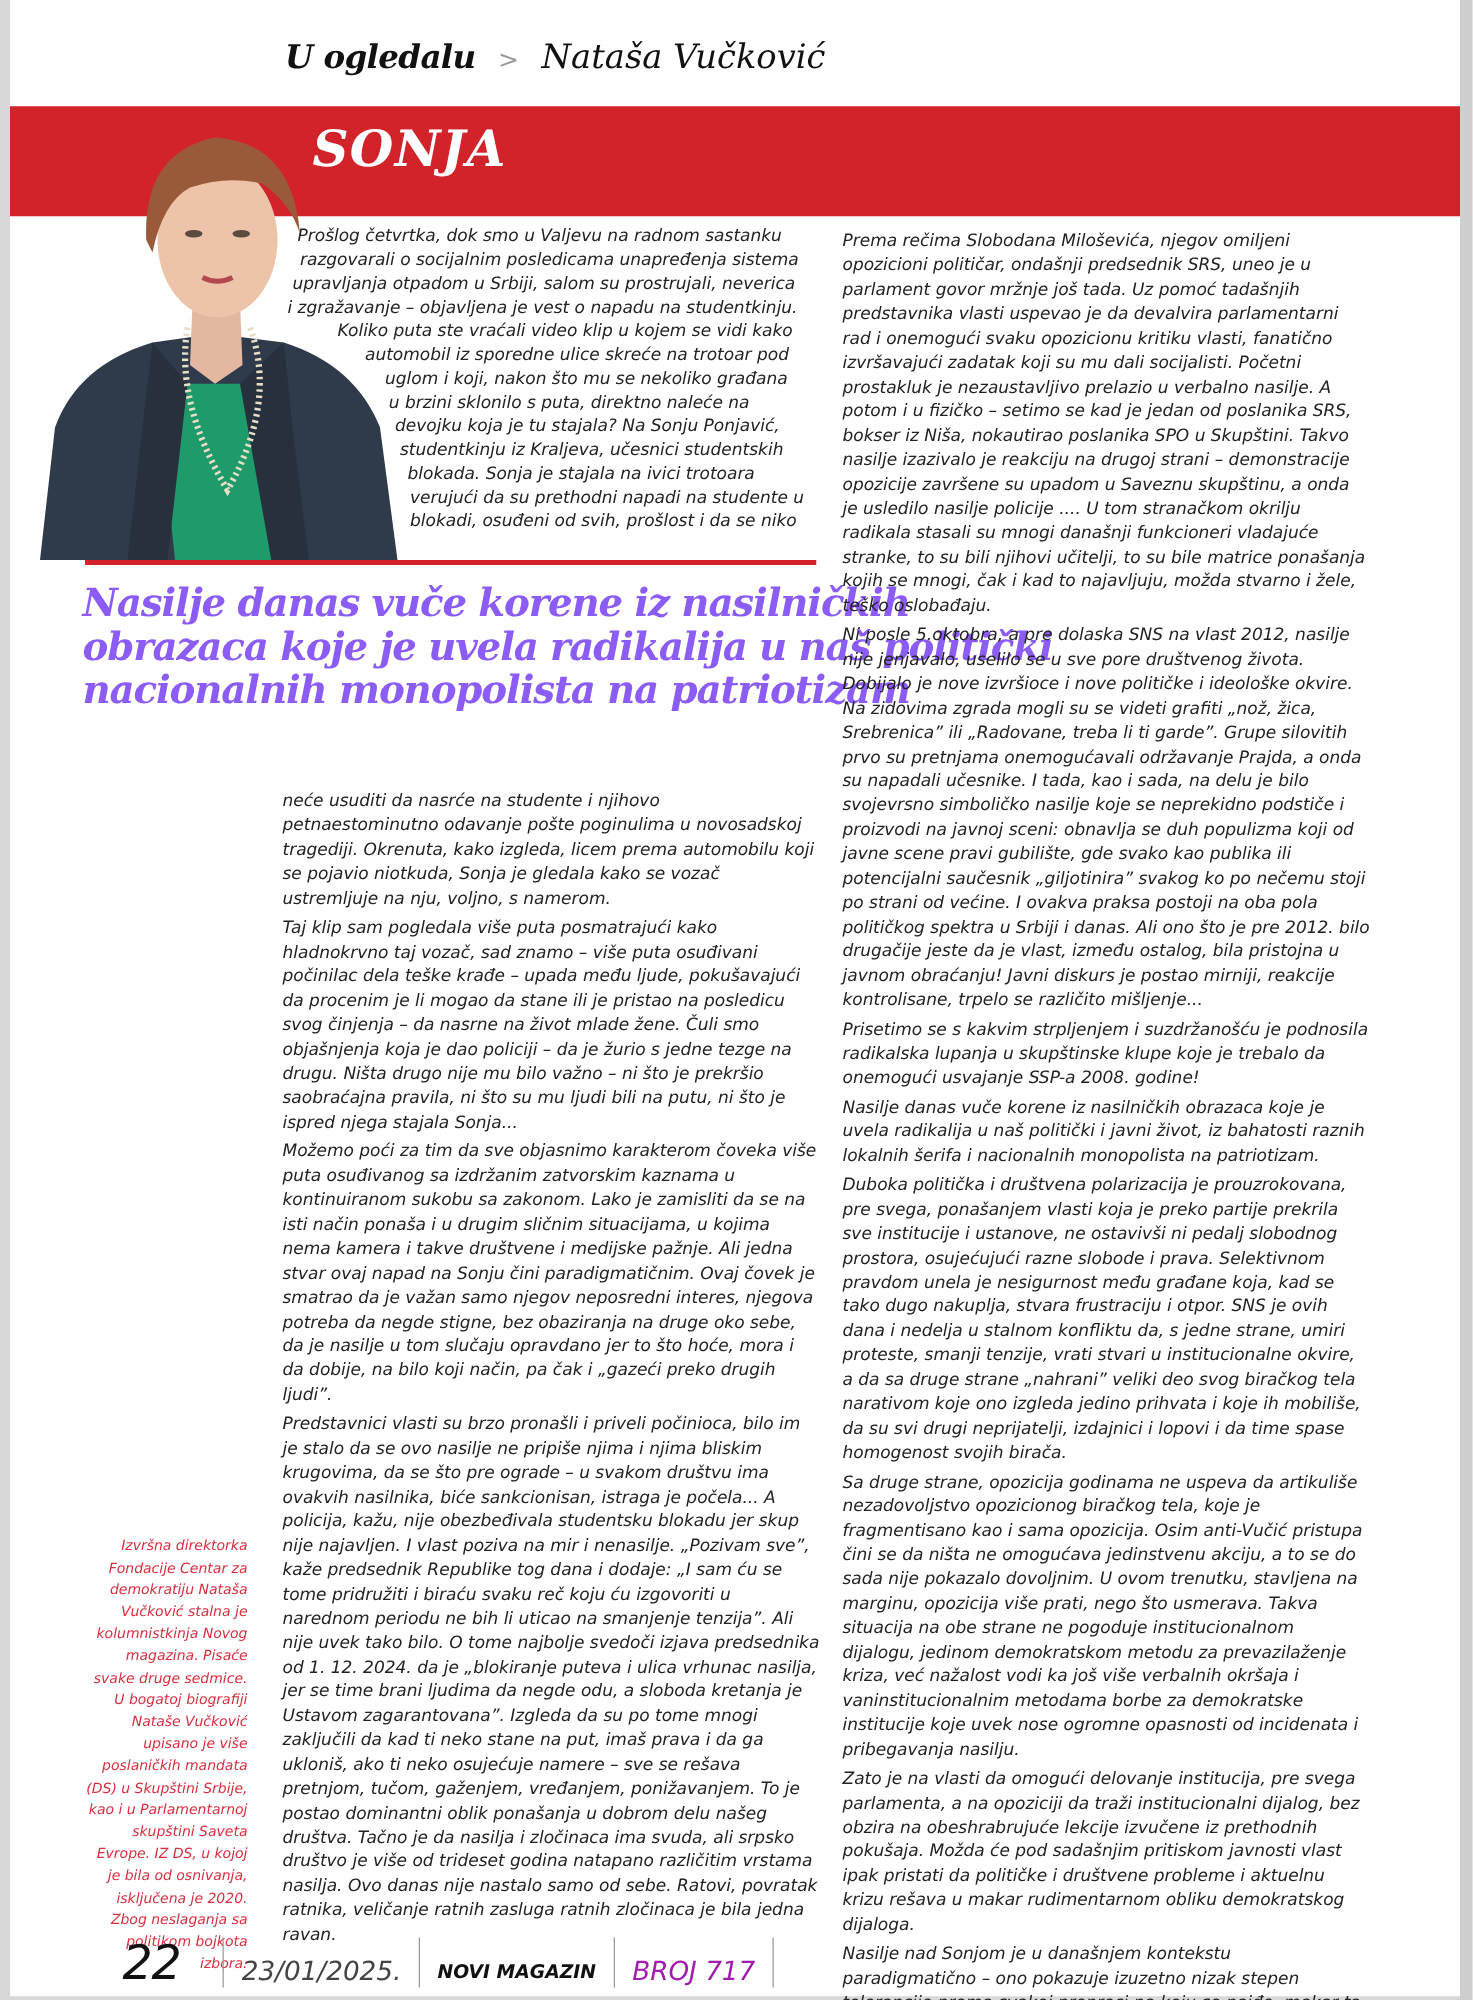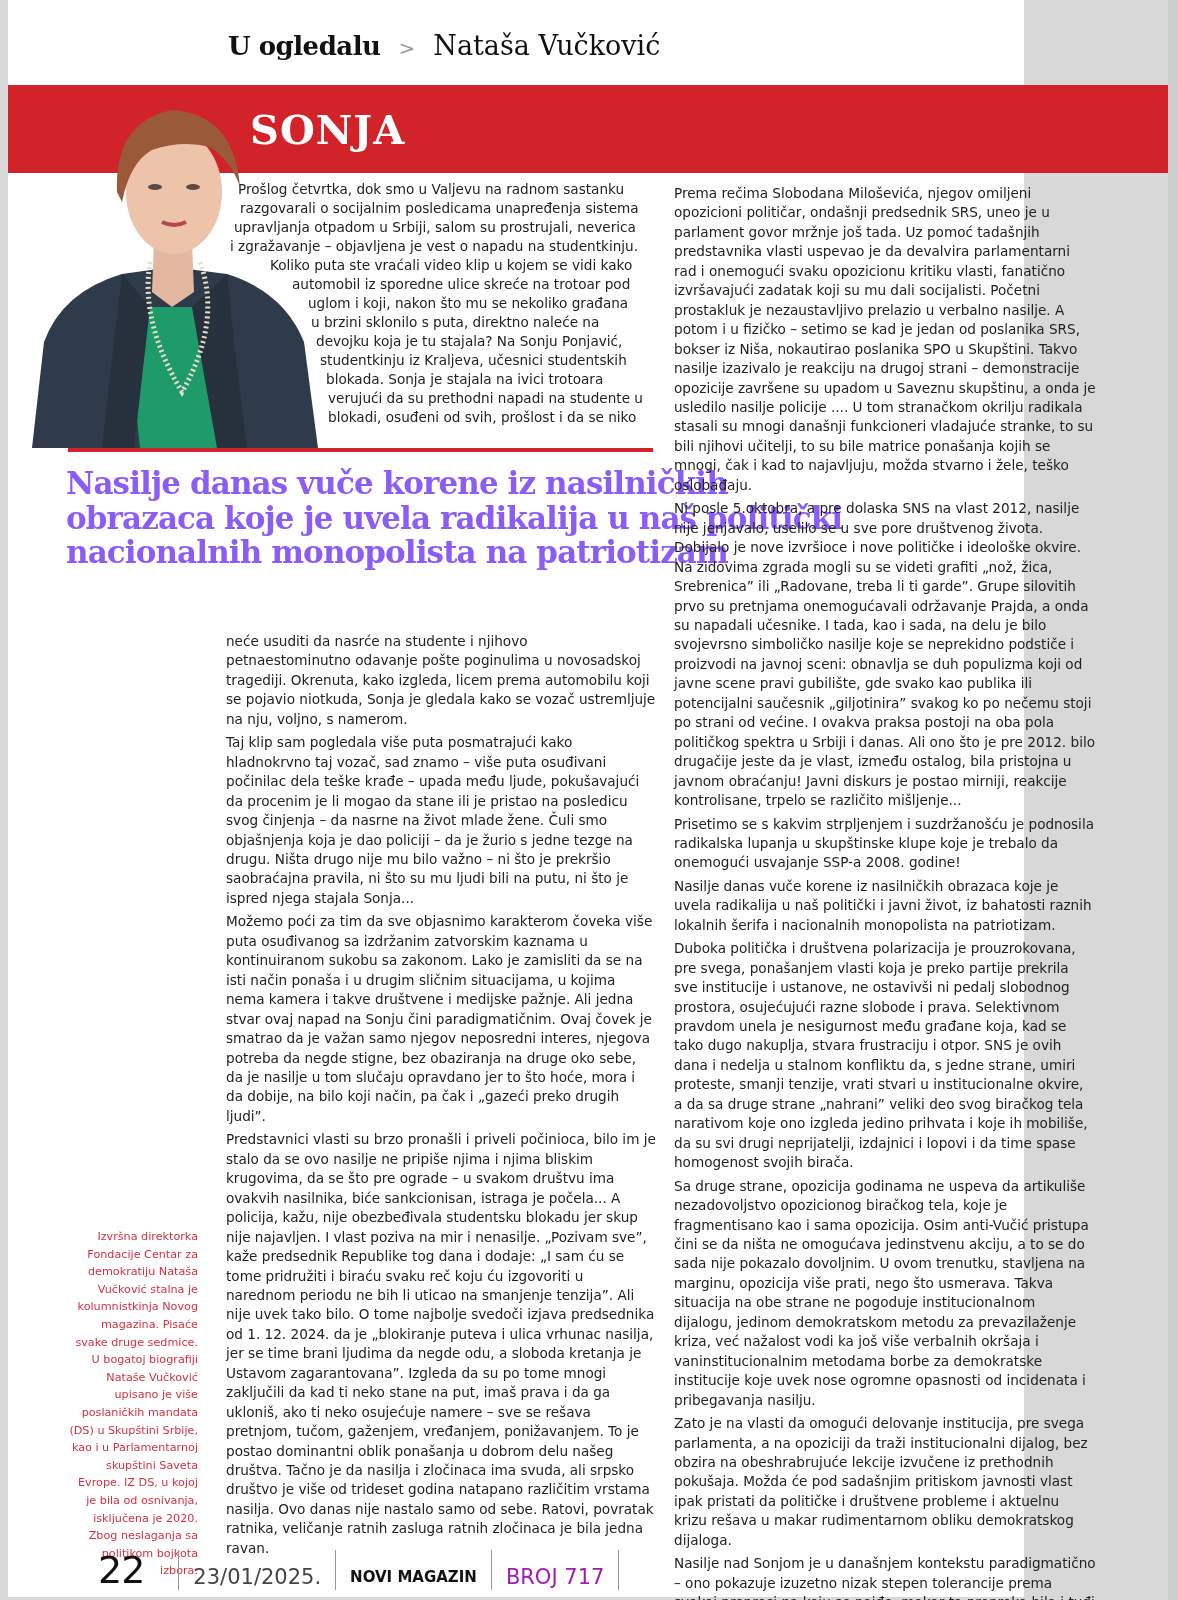--- a/index.html
+++ b/index.html
@@ -3,38 +3,39 @@
   <meta charset="utf-8">
   <style>
     html, body { margin:0; padding:0; }
     body {
       width:1178px; height:1600px; position:relative; overflow:hidden;
       background:#d8d8d8;
       font-family:"DejaVu Sans", sans-serif;
       color:#222;
     }
     .page {
-      position:absolute; left:8px; top:0; width:1016px; height:1597px;
+      position:absolute; left:8px; top:0; width:1160px; height:1597px;
       background:#ffffff;
+      font-style:italic;
     }
     .right-edge { position:absolute; left:1168px; top:0; width:10px; height:1600px; background:#cfcfcf; }
     .breadcrumb {
       position:absolute; left:220px; top:30px; height:44px;
       display:flex; align-items:baseline; gap:18px;
       font-family:"DejaVu Serif", serif; color:#111;
     }
     .bc-section { font-size:26px; font-weight:bold; letter-spacing:-0.5px; }
     .bc-sep { font-family:"DejaVu Sans", sans-serif; font-size:20px; color:#9a9a9a; }
     .bc-author { font-size:27px; font-weight:normal; }
     .red-band {
       position:absolute; left:0; top:85px; width:1160px; height:88px;
       background:#d2232b;
     }
     .title {
-      position:absolute; left:242px; top:106px;
+      position:absolute; left:242px; top:96px;
       font-family:"DejaVu Serif", serif; font-weight:bold;
       font-size:40px; color:#fff; letter-spacing:1px; line-height:48px;
     }
     .photo {
       position:absolute; left:14px; top:92px; width:300px; height:356px;
       overflow:hidden;
     }
     .photo svg { width:100%; height:100%; display:block; }
     .lead {
       position:absolute; font-family:"DejaVu Sans", sans-serif;

